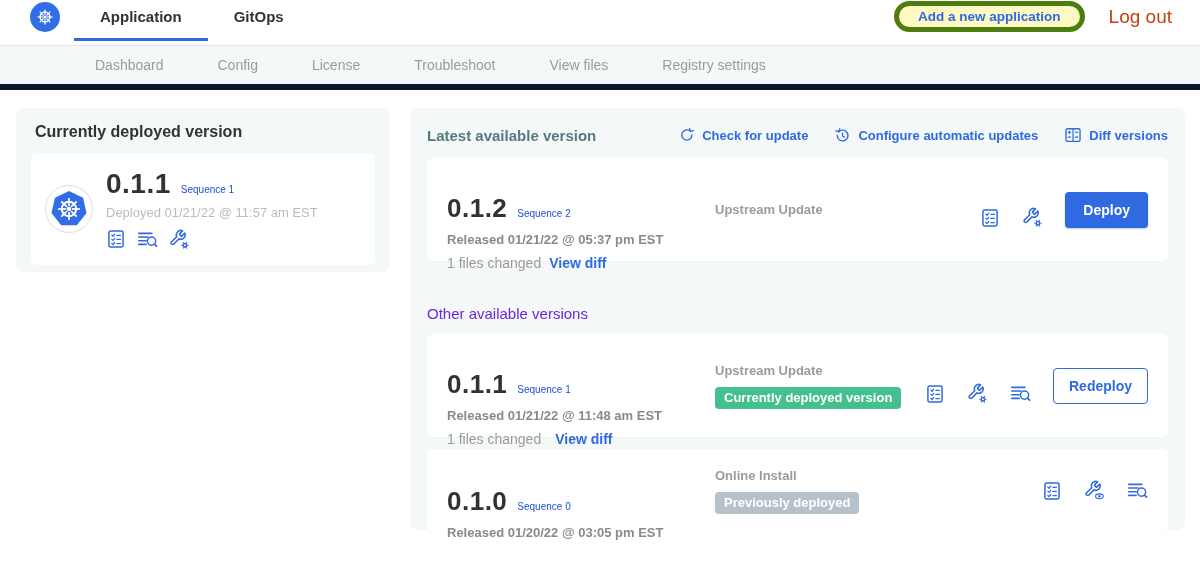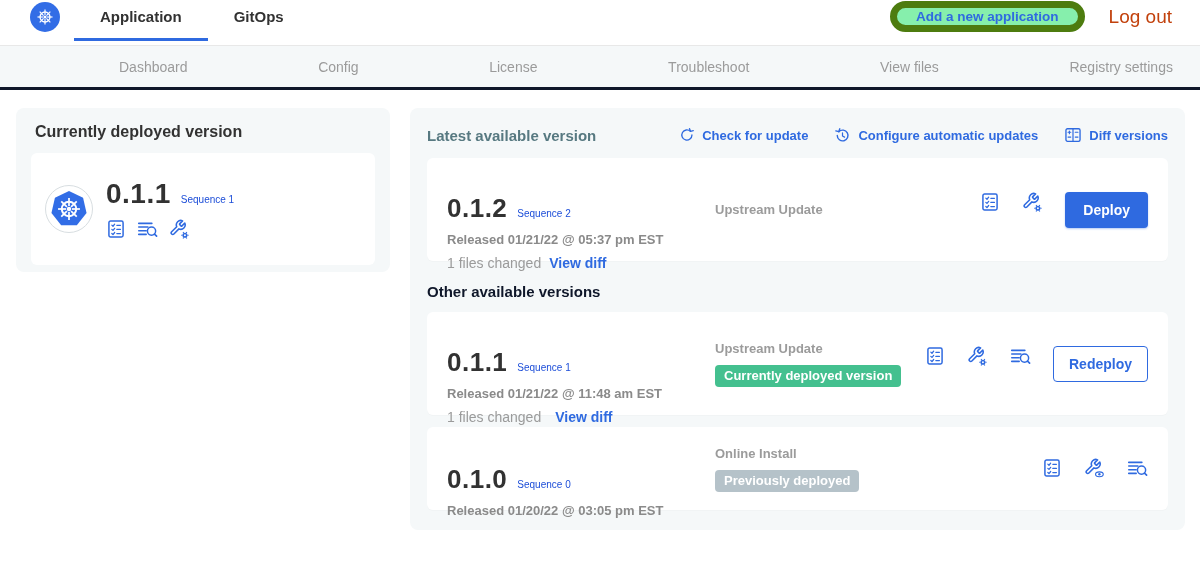--- a/index.html
+++ b/index.html
@@ -11,25 +11,25 @@
   }
   svg.ic { display:block; }
 
   
   .topbar { height:46px; display:flex; align-items:center; border-bottom:1px solid #e8e8e8; padding:0 28px 12px 30px; background:#fff; }
   .logo-badge { width:30px; height:30px; border-radius:50%; background:#326de6; display:flex; align-items:center; justify-content:center; flex:0 0 auto; }
   .toptabs { display:flex; height:46px; margin-left:14px; }
   .toptab { position:relative; display:flex; align-items:center; padding:0 26px; font-size:15px; font-weight:bold; color:#323232; cursor:pointer; }
   .toptab.active::after { content:""; position:absolute; left:0; right:0; bottom:-1px; height:3px; background:#2f6ae0; }
   .topbar-right { margin-left:auto; display:flex; align-items:center; gap:24px; }
-  .pill-btn { border:7px solid #4d7c0f; color:#2f6ae0; background:#86efac; border-radius:17px; height:31px; padding:0 19px; font-size:13.5px; font-weight:bold; font-family:inherit; cursor:pointer; }
+  .pill-btn { border:5px solid #4d7c0f; color:#2f6ae0; background:#fef9c3; border-radius:17px; height:31px; padding:0 19px; font-size:13.5px; font-weight:bold; font-family:inherit; cursor:pointer; }
   .logout { font-size:19px; color:#c2410c; cursor:pointer; }
 
   
-  .subnav { height:44px; background:#f5f8f9; border-bottom:3px solid #0f172a; display:flex; align-items:stretch; padding-left:92px;justify-content:space-between; }
+  .subnav { height:44px; background:#f5f8f9; border-bottom:6px solid #0f172a; display:flex; align-items:stretch; padding-left:68px; }
   .subtab { position:relative; display:flex; align-items:center; padding:0 27px; font-size:14px; color:#9b9b9b; cursor:pointer; }
   .subtab.active { color:#323232; font-weight:bold; }
   .subtab.active::after { content:""; position:absolute; left:0; right:0; bottom:-1px; height:3px; background:#2f6ae0; }
 
   
   .main { position:relative; height:474px; }
 
   .deployed-card { position:absolute; left:16px; top:18px; width:374px; height:164px; background:#f5f8f9; border-radius:8px; padding:15px 15px; }
   .deployed-title { font-size:16px; font-weight:bold; color:#323232; padding-left:4px; }
   .deployed-inner { margin-top:12px; background:#fff; border-radius:6px; padding:12px 14px; display:flex; gap:13px; align-items:center; height:112px; }
@@ -54,24 +54,24 @@
   .vrow { display:flex; align-items:baseline; gap:10px; }
   .ver-num { font-size:26px; font-weight:bold; color:#323232; letter-spacing:.5px;margin-top:44px; }
   .released { font-size:13px; color:#8a8a8a; font-weight:bold; margin-top:8px; }
   .files { font-size:14px; color:#9b9b9b; margin-top:8px; }
   .viewdiff { color:#2f6ae0; font-weight:bold; margin-left:8px; cursor:pointer; }
   .vmid { display:flex; flex-direction:column; gap:9px; justify-content:center; }
   .source { font-size:13px; font-weight:bold; color:#9b9b9b; }
   .badge { align-self:flex-start; color:#fff; font-weight:bold; font-size:13px; padding:3px 9px 4px; border-radius:4px; }
   .badge.green { background:#44c08f; }
   .badge.gray { background:#b5c2c9; }
-  .vright { margin-left:auto; display:flex; align-items:flex-start; gap:22px; }
+  .vright { margin-left:auto; display:flex; align-items:flex-end; gap:22px; }
   .btn-primary { background:#2f6ae0; color:#fff; border:none; border-radius:4px; padding:10px 18px; font-size:14px; font-weight:bold; font-family:inherit; cursor:pointer; box-shadow:0 1px 2px rgba(47,106,224,.35); }
   .btn-outline { background:#fff; color:#2f6ae0; border:1px solid #2f6ae0; border-radius:4px; padding:9px 15px; font-size:14px; font-weight:bold; font-family:inherit; cursor:pointer; }
-  .other-title { margin-top:22px; font-size:15px; font-weight:bold; color:#0f172a; }
+  .other-title { margin-top:44px; font-size:15px; font-weight:normal; color:#6d28d9; }
 </style>
 </head>
 <body>
 
 <svg width="0" height="0" style="position:absolute" aria-hidden="true">
   <defs>
     <g id="i-k8s">
       <circle cx="12" cy="12" r="5.4" fill="none" stroke="#fff" stroke-width="1.5"></circle>
       <g stroke="#fff" stroke-width="1.3">
         <line x1="12" y1="9.8" x2="12" y2="3.8"></line>
@@ -200,20 +200,21 @@
             <g transform="translate(12 12) scale(.8) translate(-12 -12)">
                 <use href="#i-k8s"></use>
               </g>
           </svg>
         </div>
         <div>
           <div class="ver-row">
             <span class="ver-big">0.1.1</span>
             <span class="seq">Sequence 1</span>
           </div>
+          <div class="deployed-at">Deployed 01/21/22 @ 11:57 am EST</div>
           <div class="icon-row">
             <span class="icon-btn">
                 <svg class="ic" width="20" height="20" viewBox="0 0 24 24">
                   <use href="#i-checklist"></use>
                 </svg>
               </span>
             <span class="icon-btn">
                 <svg class="ic" width="21" height="21" viewBox="0 0 24 24">
                   <use href="#i-logs"></use>
                 </svg>

